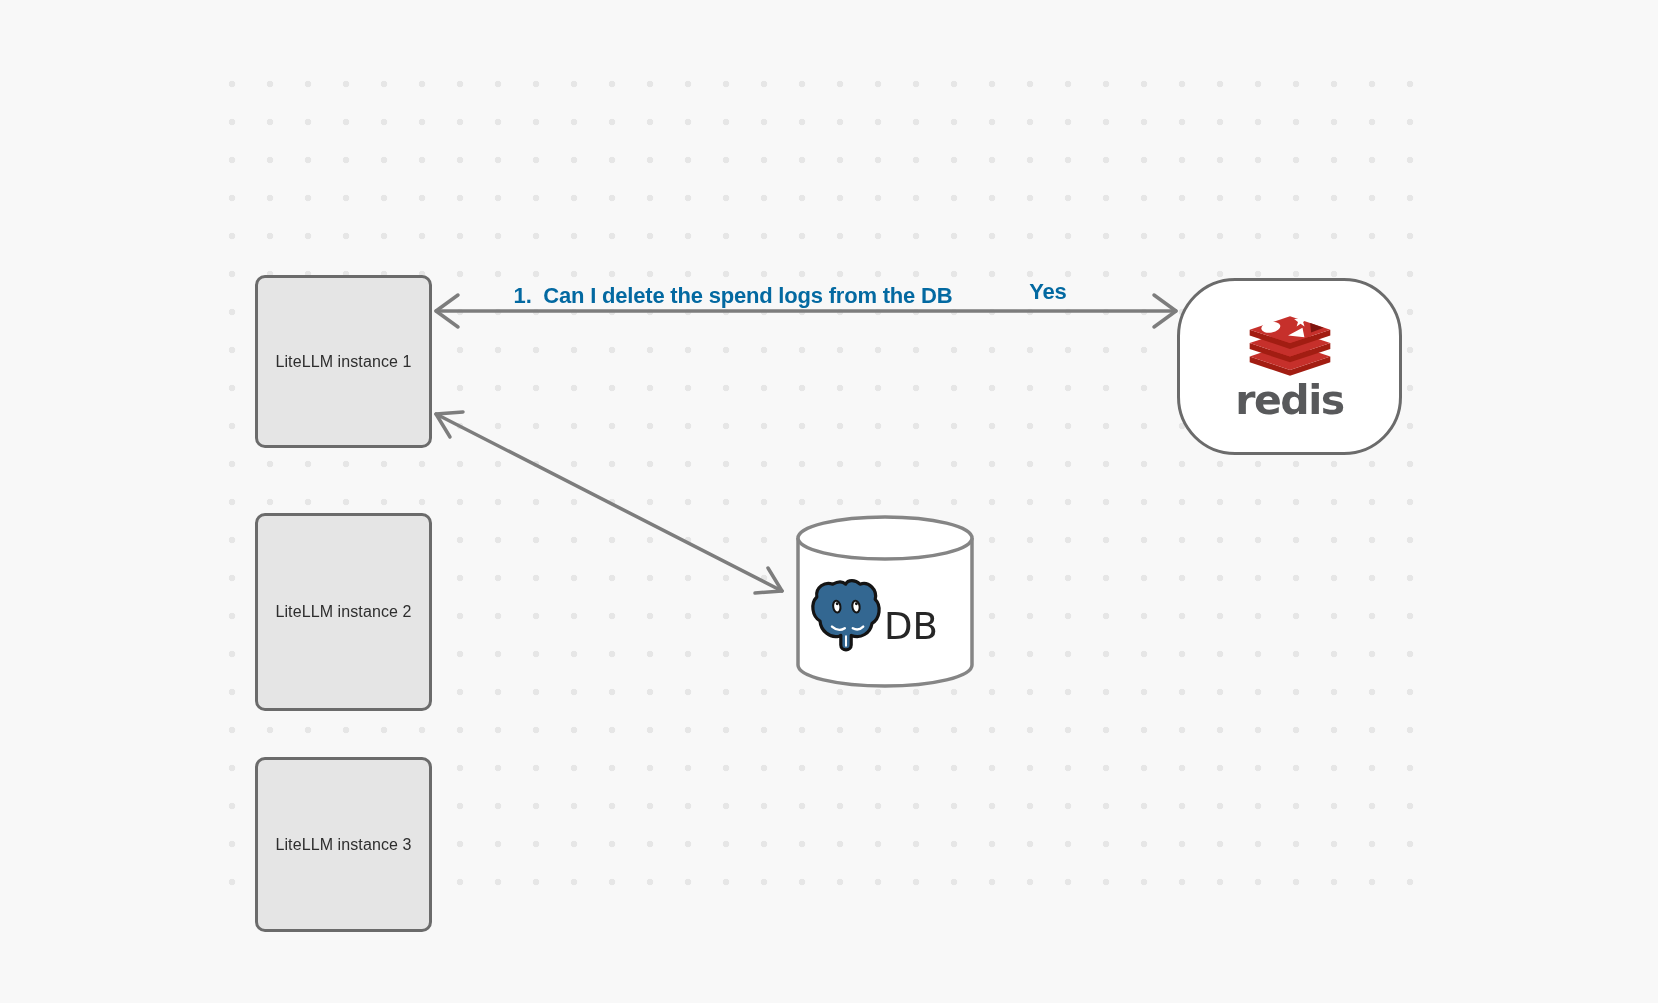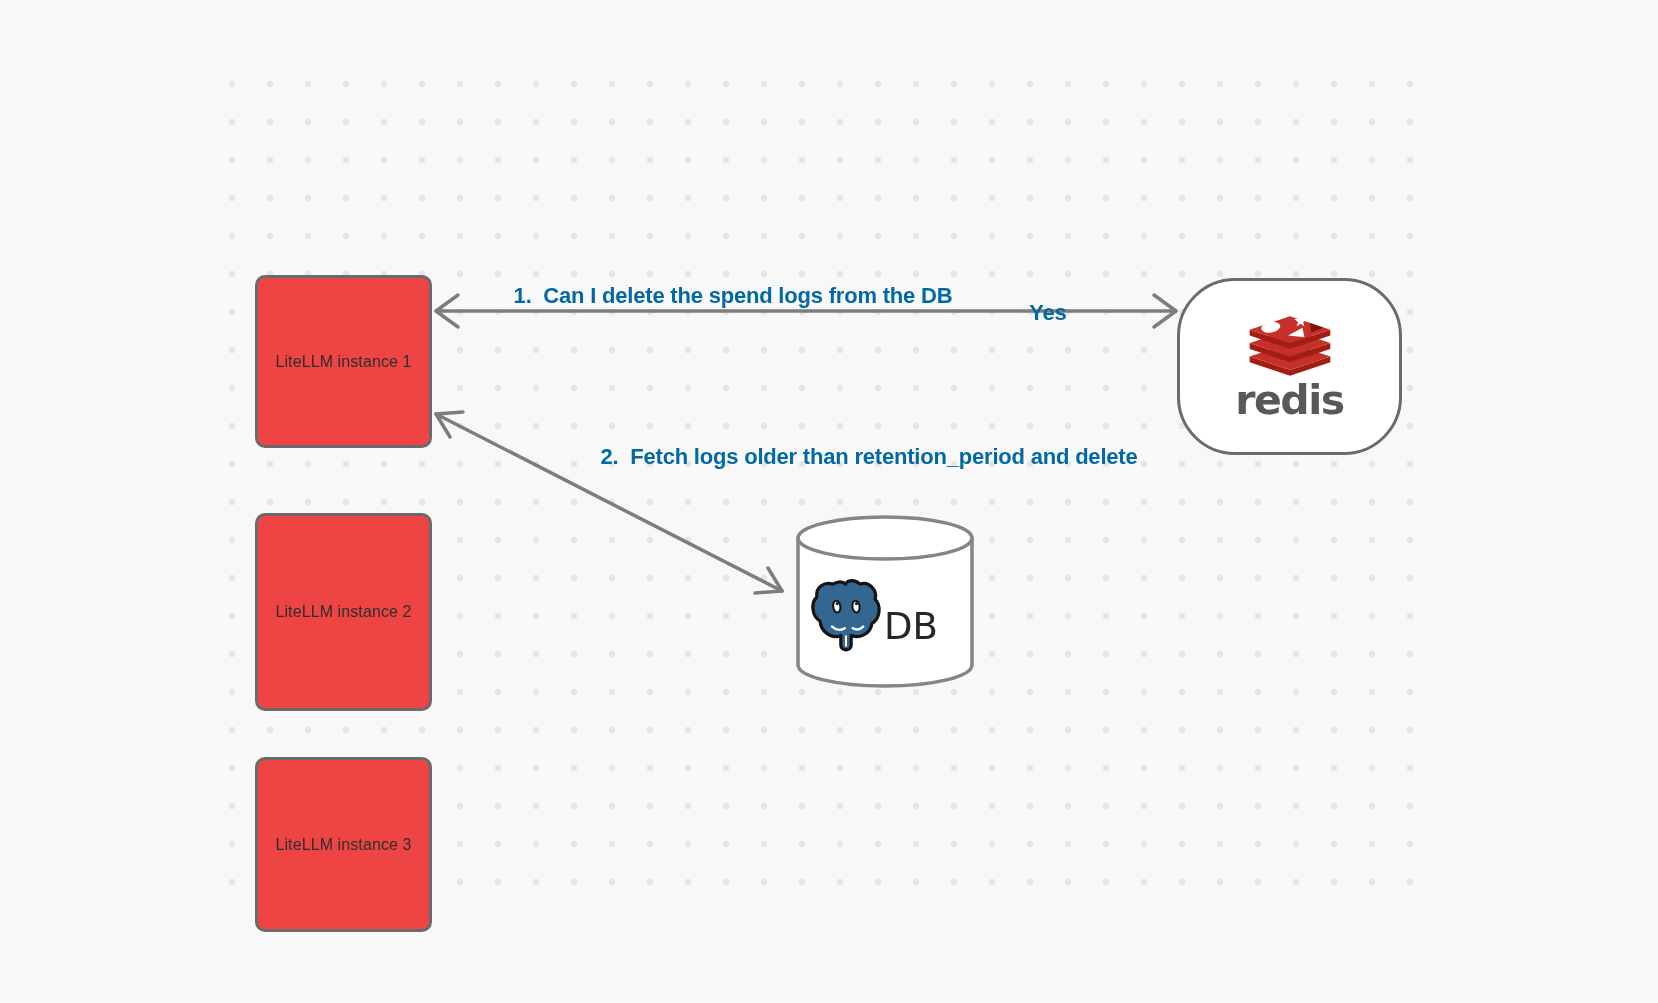--- a/index.html
+++ b/index.html
@@ -13,21 +13,21 @@
   .canvas { position: absolute; inset: 0; }
   .dot-grid {
     position: absolute;
     left: 213px; top: 65px; width: 1217px; height: 837px;
     background-image: radial-gradient(circle, #e6e6e6 3px, rgba(230,230,230,0) 3.6px);
     background-size: 38px 38px;
   }
   .node-box {
     position: absolute;
     left: 255px; width: 177px; height: 173px;
-    background: #ef4444;
+    background: #e5e5e5;
     border: 3px solid #6b6b6b;
     border-radius: 10px;
     box-sizing: border-box;
     display: flex; align-items: center; justify-content: center;
   }
   .node-box .node-label {
     font-size: 16px; color: #2e2e2e; letter-spacing: 0.1px;
   }
   .redis-node {
     position: absolute;
@@ -129,16 +129,15 @@
       <circle fill="#141414" stroke="none" cx="36.5" cy="33.5" r="1.8"></circle>
       <circle fill="#141414" stroke="none" cx="60.5" cy="33.5" r="1.8"></circle>
       <path fill="none" stroke="#ffffff" stroke-width="3" d="M30,62 Q38,69 46,64"></path>
       <path fill="none" stroke="#ffffff" stroke-width="3" d="M56,64 Q63,68 69,62"></path>
       <path fill="none" stroke="#ffffff" stroke-width="2.5" d="M47.5,74 L47.5,86"></path>
     </g>
   </svg>
   <span class="db-text">DB</span>
 
   <div class="edge-label" style="left:733px;top:283px;">1.  Can I delete the spend logs from the DB</div>
-  <div class="edge-label" style="left:1048px;top:300px;">Yes</div>
-  <div class="edge-label" style="left:869px;top:444px;">2.  Fetch logs older than retention_period and delete</div>
+  <div class="edge-label" style="left:1048px;top:279px;">Yes</div>
 
 </div>
 
 </body></html>

